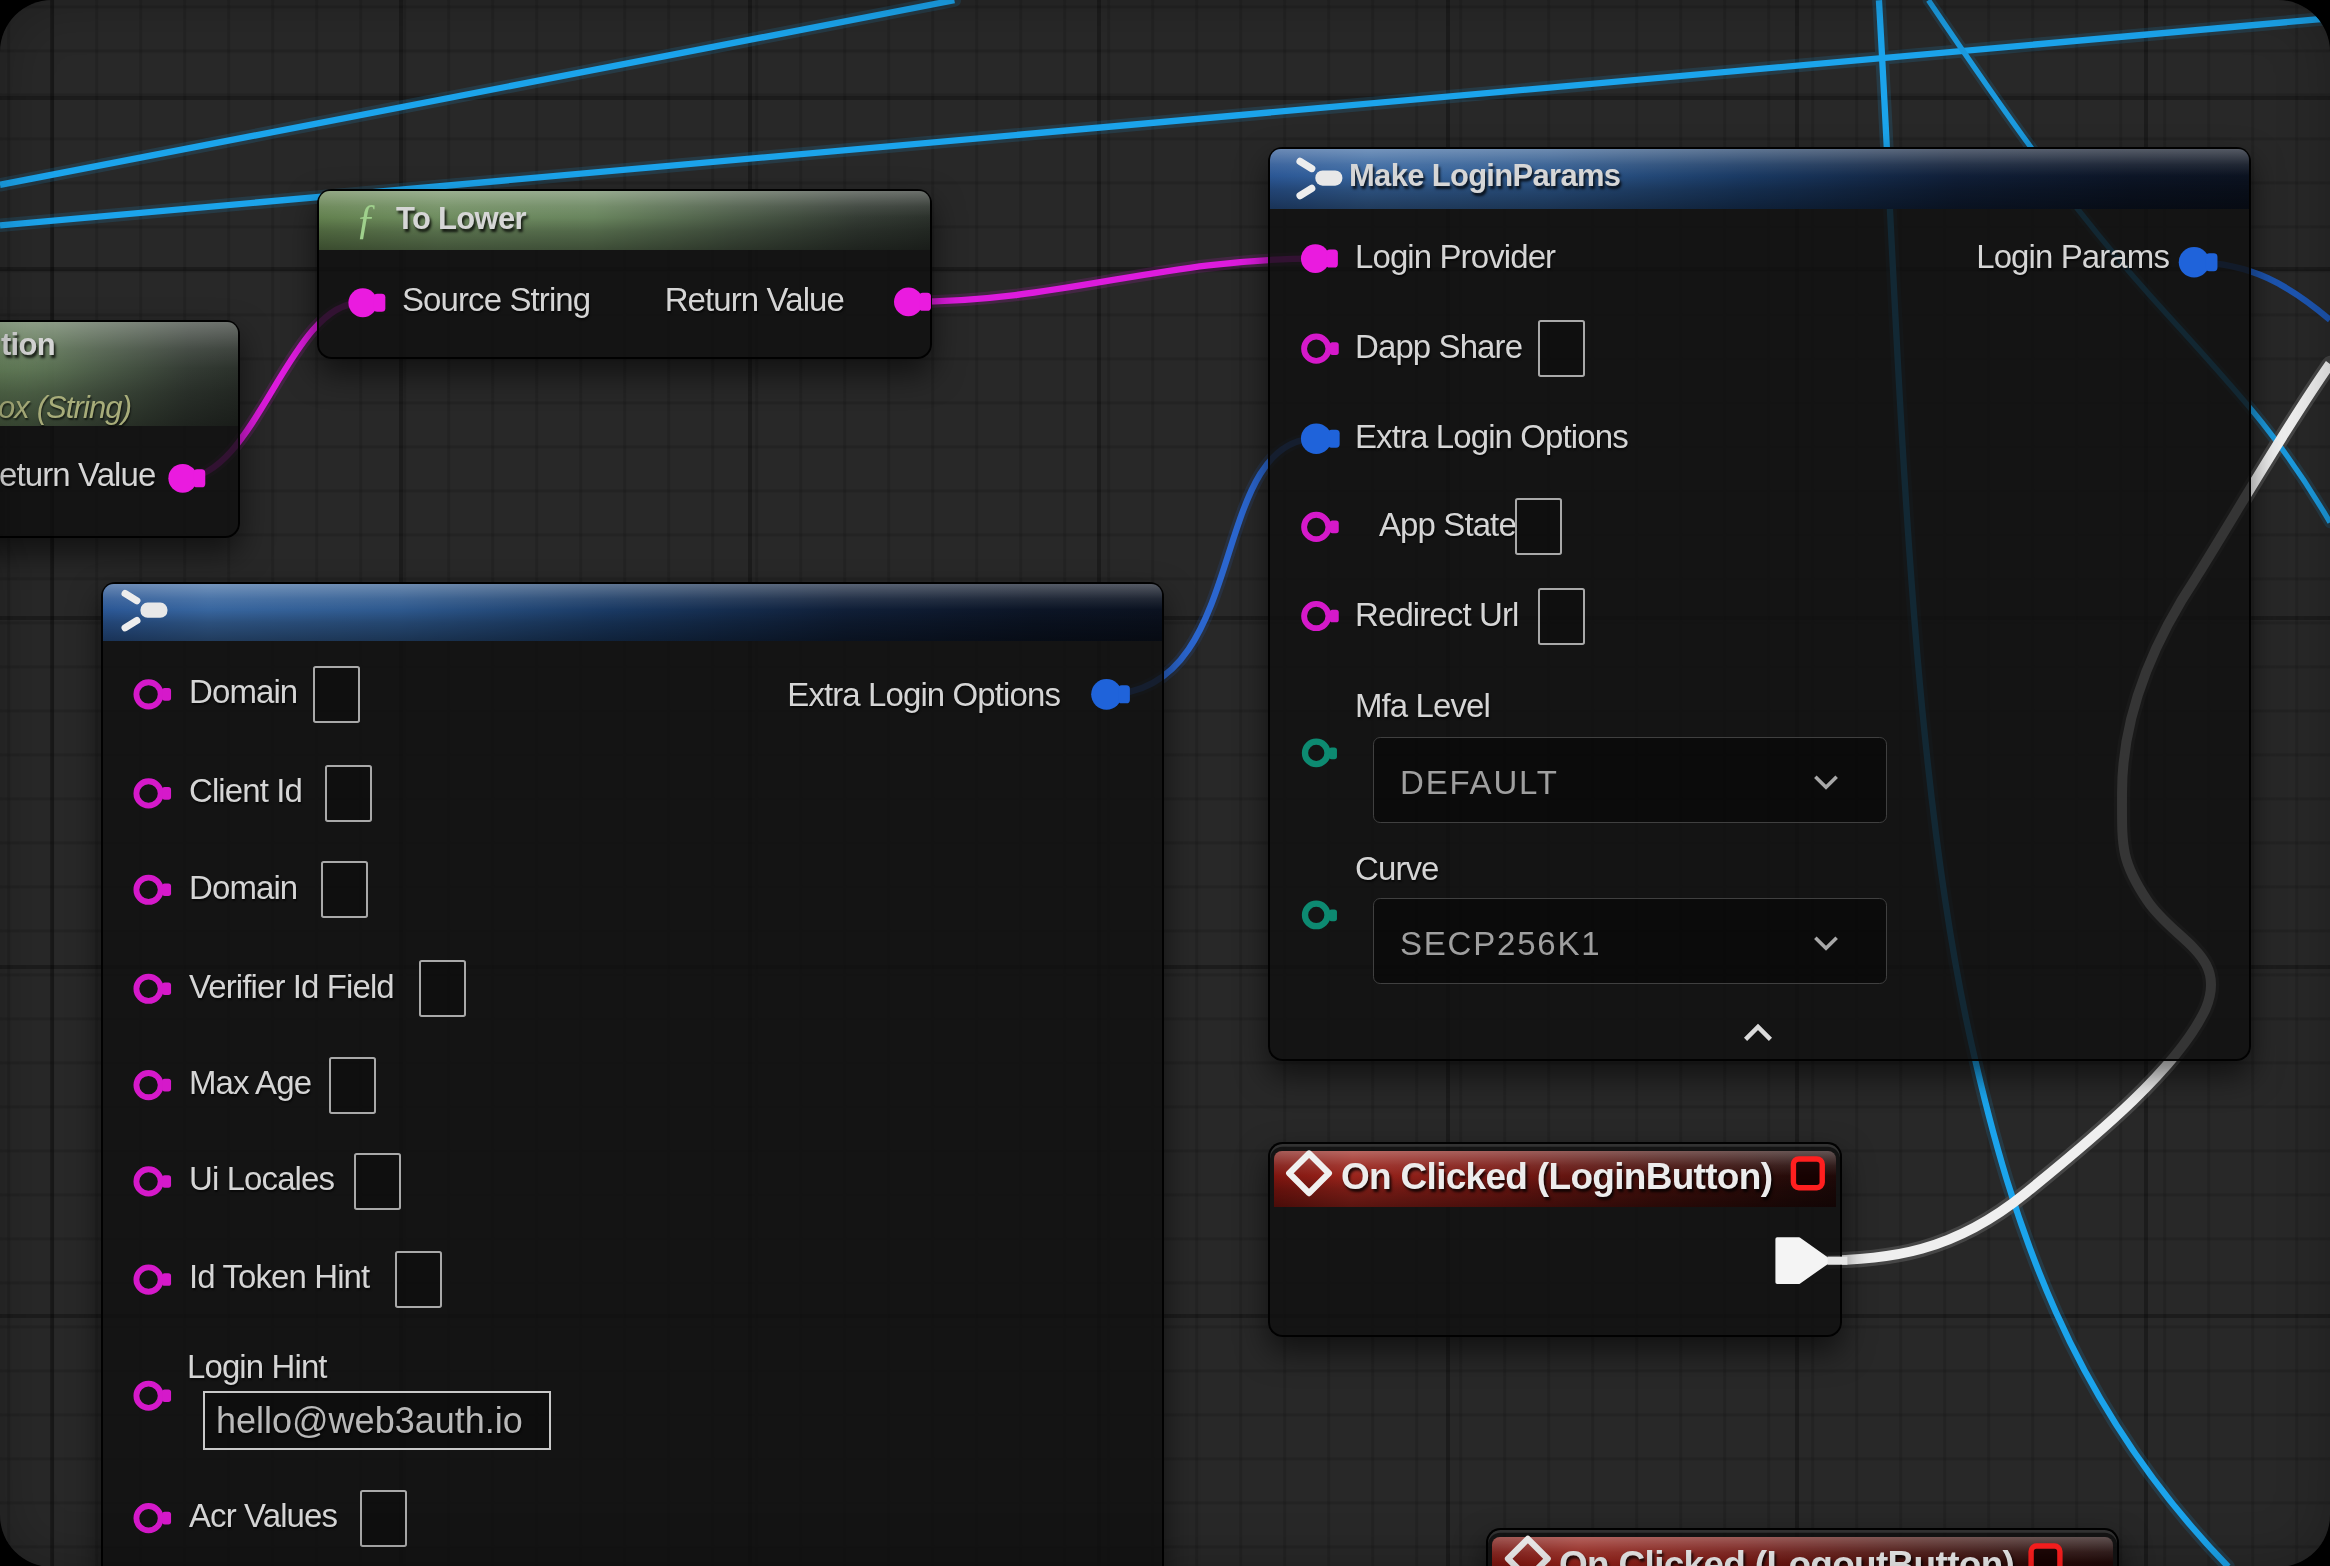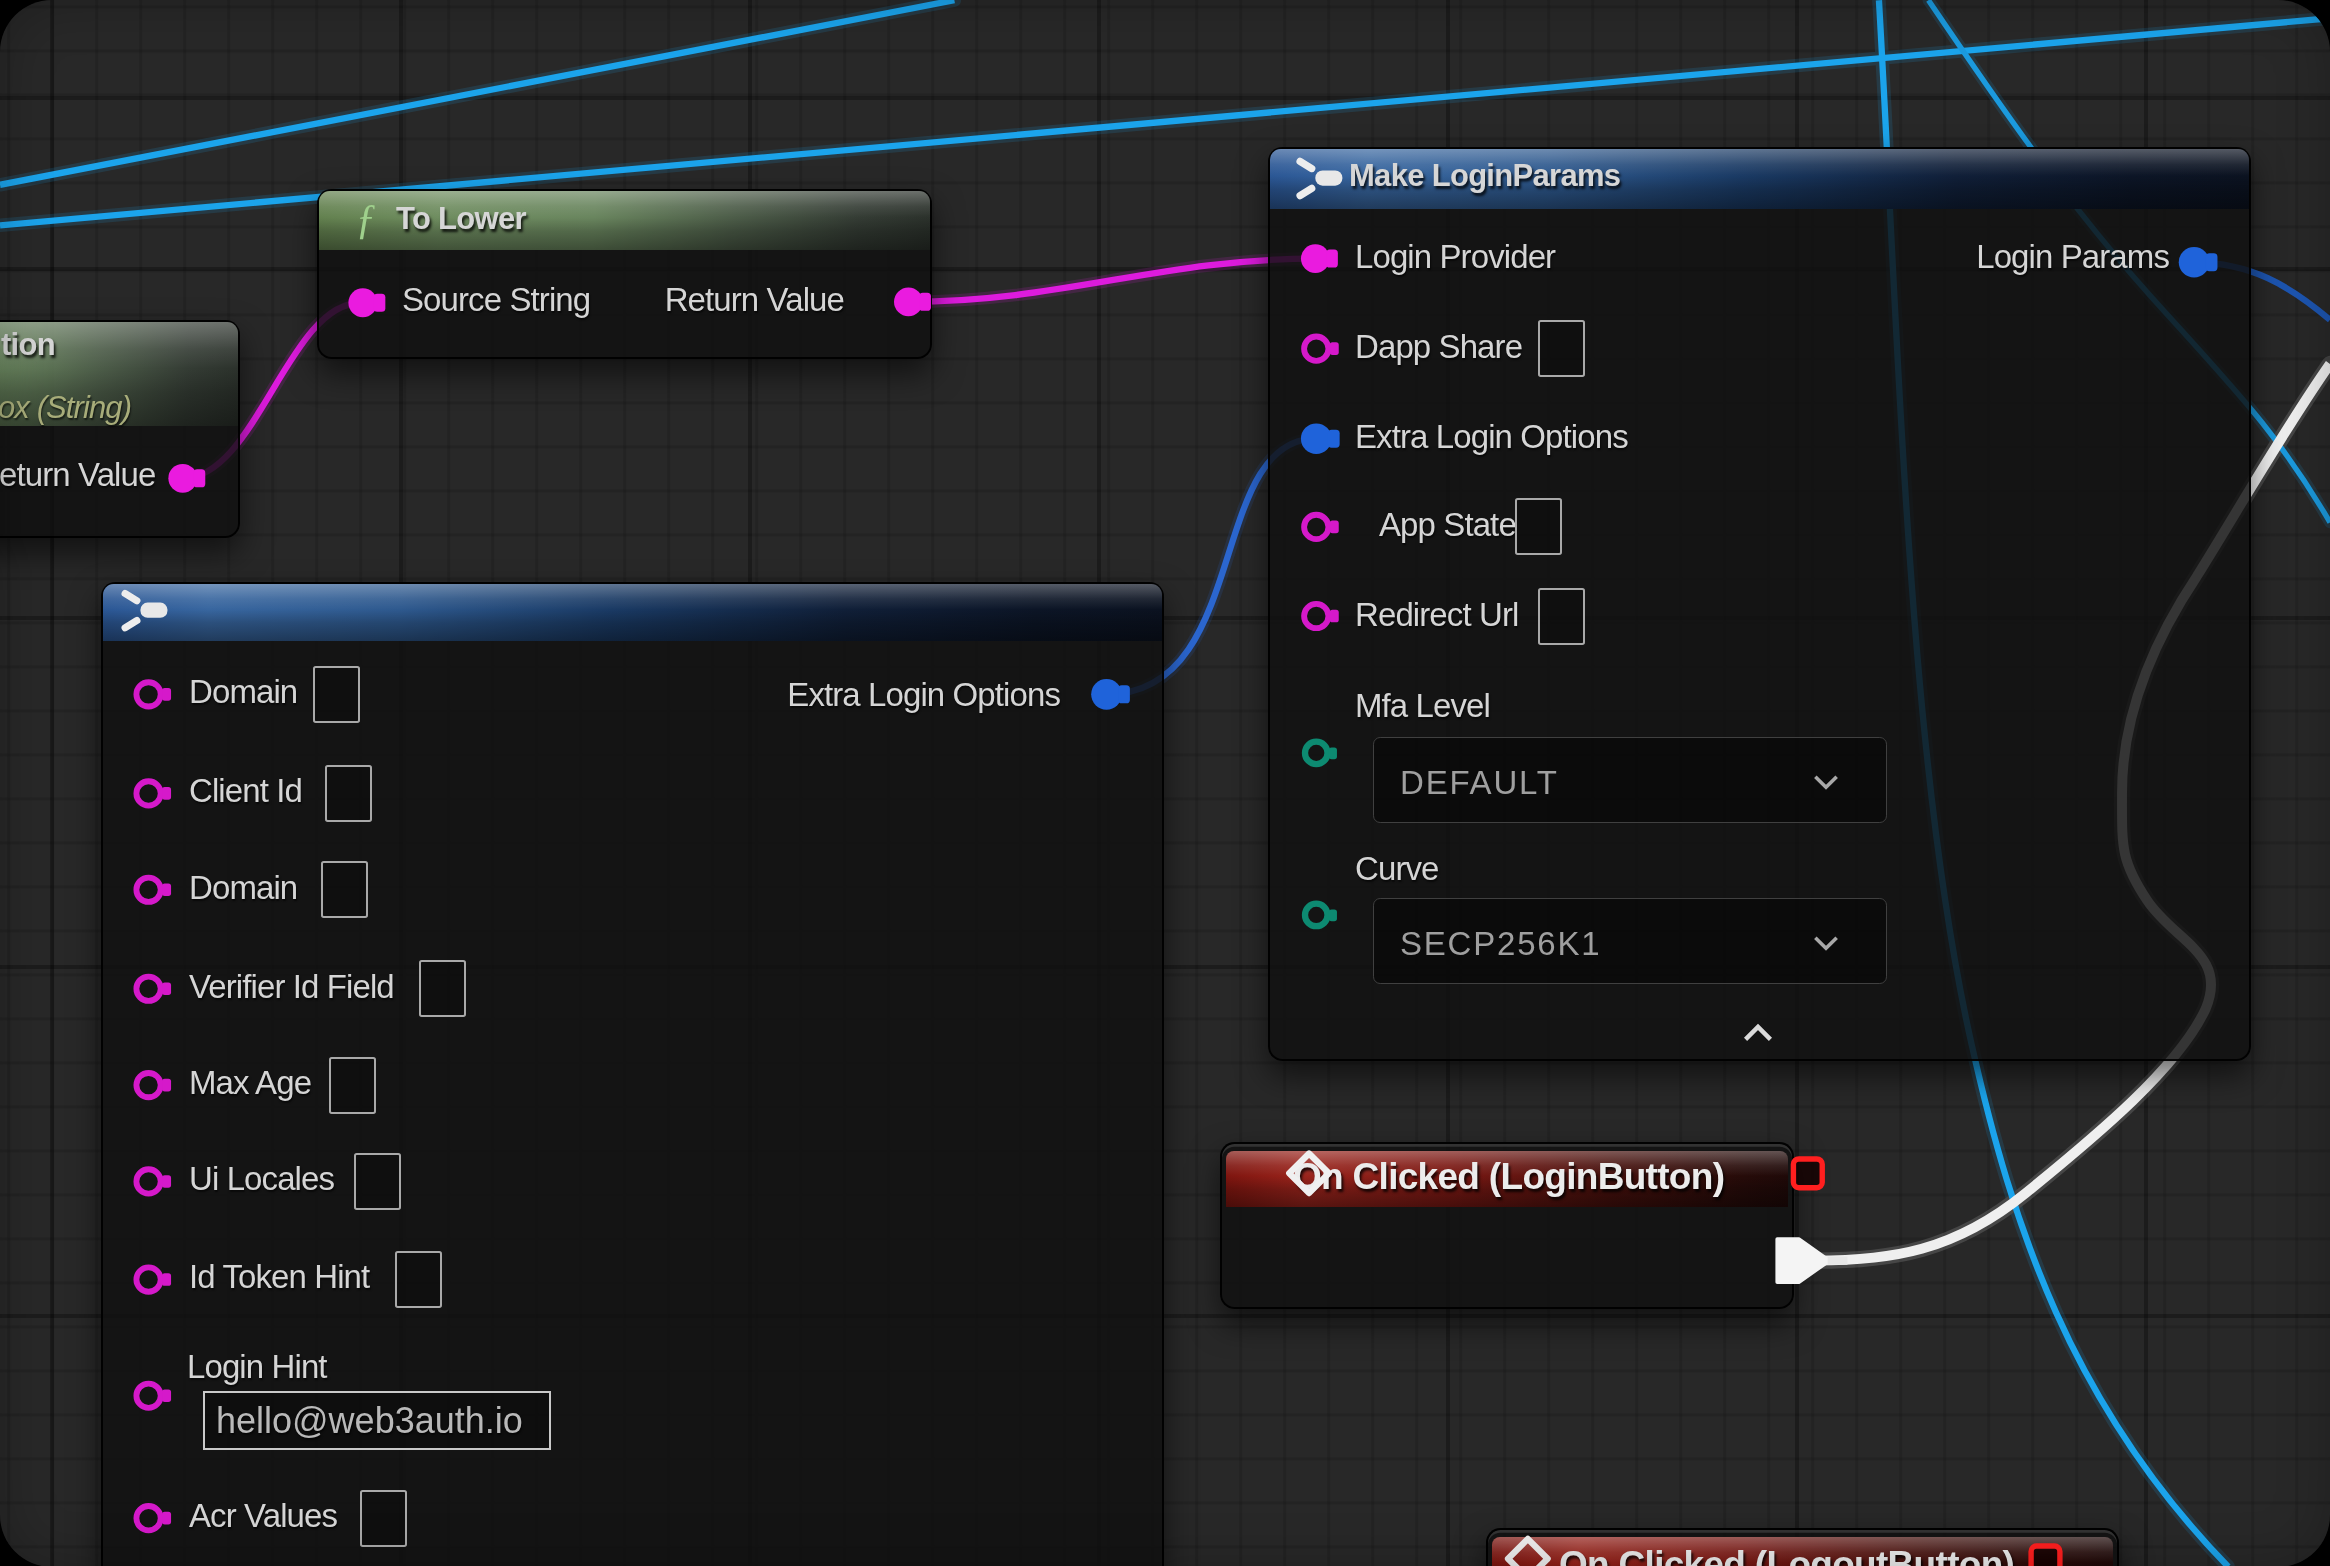--- a/index.html
+++ b/index.html
@@ -129,21 +129,21 @@
     <div class="ddt" style="left:130px;top:776px;">SECP256K1</div>
     <svg class="chev" style="left:540px;top:778px;" viewBox="0 0 36 36">
         <path d="M6,12 L18,24 L30,12" stroke="#a8a8a8" stroke-width="4" fill="none"></path>
       </svg>
     <div class="lbl" style="right:80px;top:89px;">Login Params</div>
     <svg class="chev" style="left:472px;top:869px;" viewBox="0 0 36 36">
         <path d="M4,24 L18,10 L32,24" stroke="#dadada" stroke-width="5" fill="none"></path>
       </svg>
   </div>
 
-  <div class="node" style="left:1220px;top:1142px;width:574px;height:167px;box-shadow:inset 0 2.7px 0 rgba(255,255,255,0.13), 0 14.4px 31px rgba(0,0,0,0.55);text-align:center;">
+  <div class="node" style="left:1268px;top:1142px;width:574px;height:195px;box-shadow:inset 0 2.7px 0 rgba(255,255,255,0.13), 0 14.4px 31px rgba(0,0,0,0.55);text-align:center;">
     <div class="hdr" style="top:7.2px;left:3.6px;right:3.6px;height:56px;border-radius:8px 8px 0 0;background:linear-gradient(92deg,#7e150f 0%,#9a241c 14%,#7a1813 40%,#47100c 68%,#260b09 92%,#1f0908 100%);">
         <div class="gloss"></div>
       </div>
     <div class="ttl" style="left:71px;top:11.7px;color:#ececec;font-size:37px;">On Clicked (LoginButton)</div>
   </div>
 
   <div class="node" style="left:1486px;top:1528px;width:633px;height:108px;box-shadow:inset 0 2.7px 0 rgba(255,255,255,0.13), 0 14.4px 31px rgba(0,0,0,0.55);">
     <div class="hdr" style="top:7.2px;left:3.6px;right:3.6px;height:58px;border-radius:8px 8px 0 0;background:linear-gradient(92deg,#7e150f 0%,#9a241c 14%,#7a1813 40%,#47100c 68%,#260b09 92%,#1f0908 100%);">
         <div class="ttl" style="position:absolute;"></div>
         <div class="gloss"></div>

